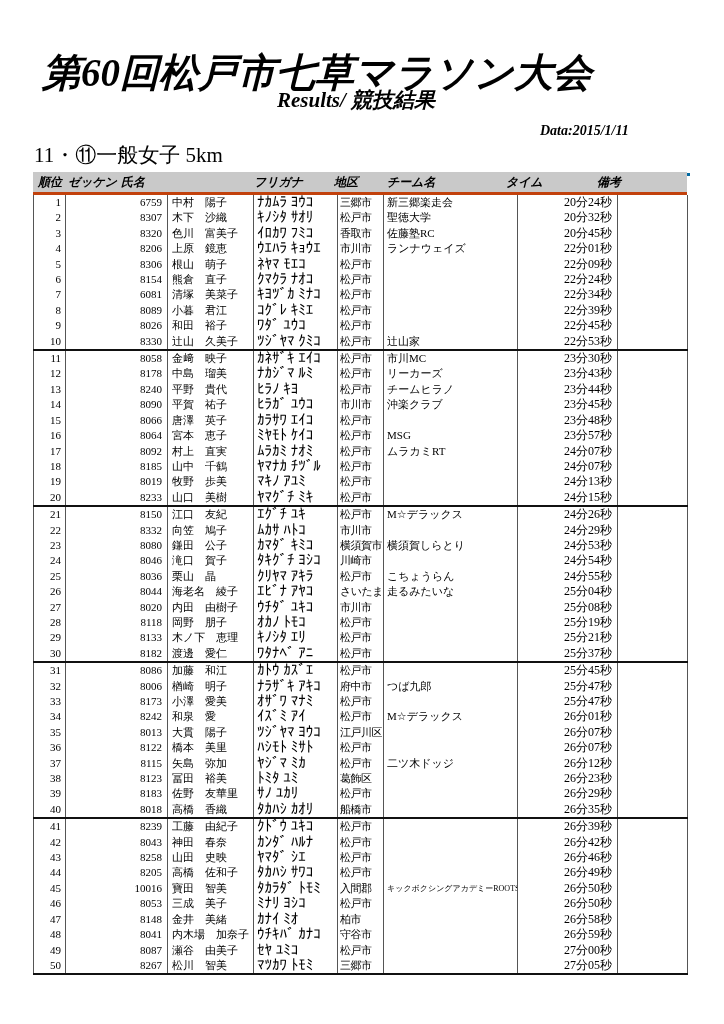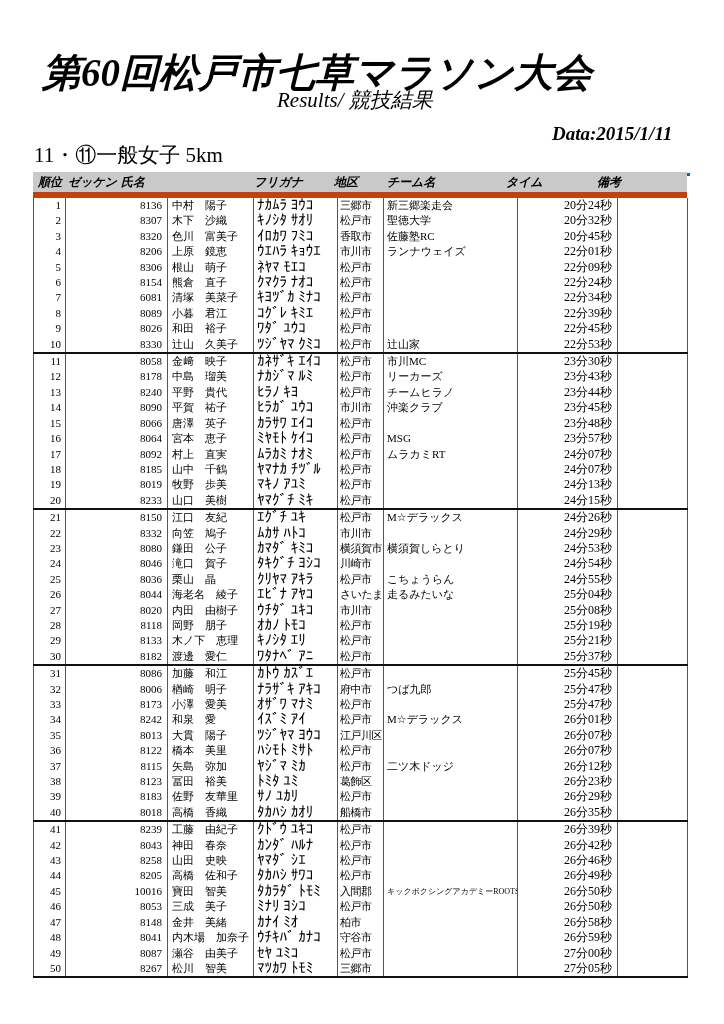--- a/index.html
+++ b/index.html
@@ -12,37 +12,37 @@
     width:724px;height:1024px;background:#ffffff;position:relative;
     font-family:"Liberation Serif","DejaVu Serif",serif;color:#000;
     overflow:hidden;
   }
   .doc-title{
     position:absolute;left:42px;top:46px;
     font-size:39px;font-weight:bold;font-style:italic;white-space:nowrap;
   }
   .doc-subtitle{
     position:absolute;left:277px;top:86px;
-    font-size:21px;font-weight:normal;font-style:italic;white-space:nowrap;
+    font-size:21px;font-weight:bold;font-style:italic;white-space:nowrap;
   }
   .doc-date{
-    position:absolute;left:552px;top:123px;
-    font-size:19px;font-weight:bold;font-style:italic;white-space:nowrap;
+    position:absolute;left:540px;top:123px;
+    font-size:14px;font-weight:bold;font-style:italic;white-space:nowrap;
   }
   .section-title{
     position:absolute;left:34px;top:141px;width:656px;
     font-size:21px;padding-bottom:4px;
     border-bottom:3px solid #0369a1;white-space:nowrap;
   }
   .table-wrap{
     position:absolute;left:33px;top:172px;width:654px;
   }
   .header-band{
     position:relative;height:20px;background:var(--header-bg);
-    border-bottom:6px solid #c2410c;
+    border-bottom:3px solid #c2410c;
   }
   .header-band span{
     position:absolute;top:2px;
     font-size:12px;font-weight:bold;font-style:italic;white-space:nowrap;
   }
   table{
     width:654px;border-collapse:collapse;table-layout:fixed;
     border-left:1px solid var(--border);
     border-right:1px solid var(--border);
     border-bottom:2px solid var(--thick);
@@ -90,21 +90,21 @@
           <col style="width:86px">
           <col style="width:84px">
         <col style="width:46px">
           <col style="width:134px">
           <col style="width:100px">
           <col style="width:70px">
       </colgroup>
       <tbody id="tbody">
           <tr>
             <td class="col-rank">1</td>
-            <td class="col-bib">8136</td>
+            <td class="col-bib">6759</td>
             <td class="col-name">中村　陽子</td>
             <td class="col-furigana">ﾅｶﾑﾗ ﾖｳｺ</td>
             <td class="col-district">三郷市</td>
             <td class="col-team">新三郷楽走会</td>
             <td class="col-time">20分24秒</td>
             <td class="col-note"></td>
           </tr>
           <tr>
             <td class="col-rank">2</td>
             <td class="col-bib">8307</td>

